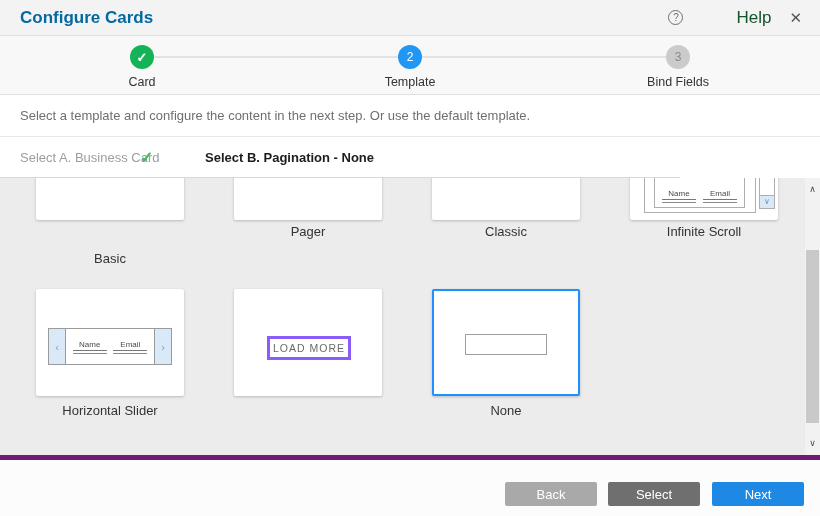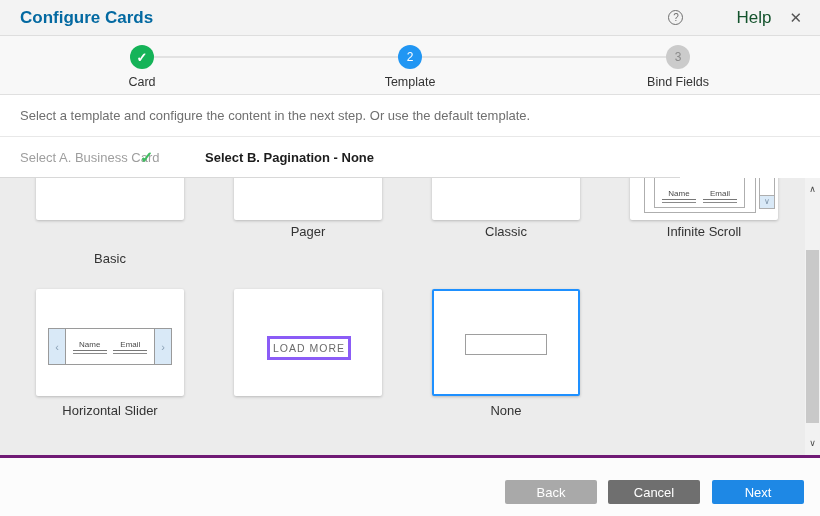--- a/index.html
+++ b/index.html
@@ -96,21 +96,21 @@
   .none-box { position:absolute; left:31px; top:43px; width:82px; height:21px; border:1px solid #9e9e9e; background:#fff; }
 
   
   .scrollbar { position:absolute; top:178px; left:805px; width:15px; height:277px; background:#f2f2f2; }
   .sb-arrow { position:absolute; left:0; width:15px; height:15px; text-align:center;
               font-size:9px; color:#4a4a4a; line-height:15px; cursor:pointer; }
   .sb-arrow.up { top:4px; } .sb-arrow.down { bottom:4px; }
   .sb-thumb { position:absolute; left:1px; top:72px; width:13px; height:173px; background:#c9c9c9; cursor:pointer; }
 
   
-  .footer { position:absolute; top:455px; left:0; width:820px; height:61px; background:#fcfcfc; border-top:3px solid #701a75; }
+  .footer { position:absolute; top:455px; left:0; width:820px; height:61px; background:#fcfcfc; border-top:5px solid #701a75; }
   .btn { position:absolute; top:22px; width:92px; height:24px; border:none; border-radius:2px;
          font-family:"Liberation Sans", sans-serif; font-size:13px; color:#fff; cursor:pointer; }
   .btn-back   { left:505px; background:#a9a9a9; }
   .btn-cancel { left:608px; background:#6f6f6f; }
   .btn-next   { left:712px; background:#1e88e5; }
 </style>
 </head>
 <body>
 
 <div id="app">
@@ -214,17 +214,17 @@
   </div>
 
   <div class="scrollbar">
     <div class="sb-arrow up">∧</div>
     <div class="sb-thumb"></div>
     <div class="sb-arrow down">∨</div>
   </div>
 
   <div class="footer">
     <button class="btn btn-back">Back</button>
-    <button class="btn btn-cancel">Cancel</button>
+    <button class="btn btn-cancel">Select</button>
     <button class="btn btn-next">Next</button>
   </div>
 
 </div>
 
 </body></html>

